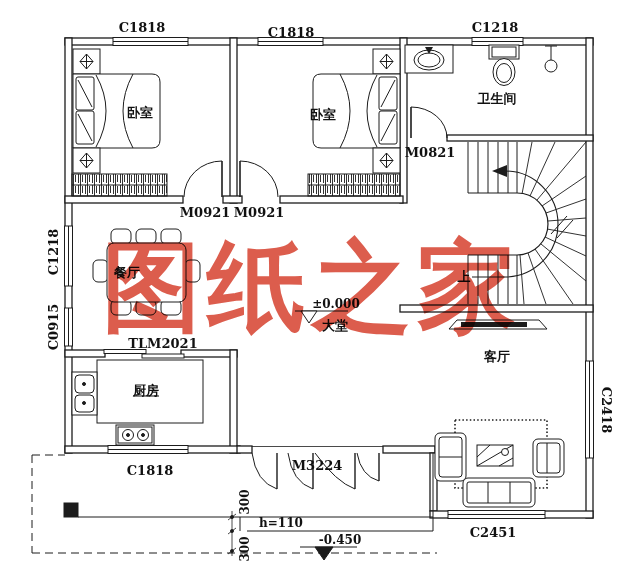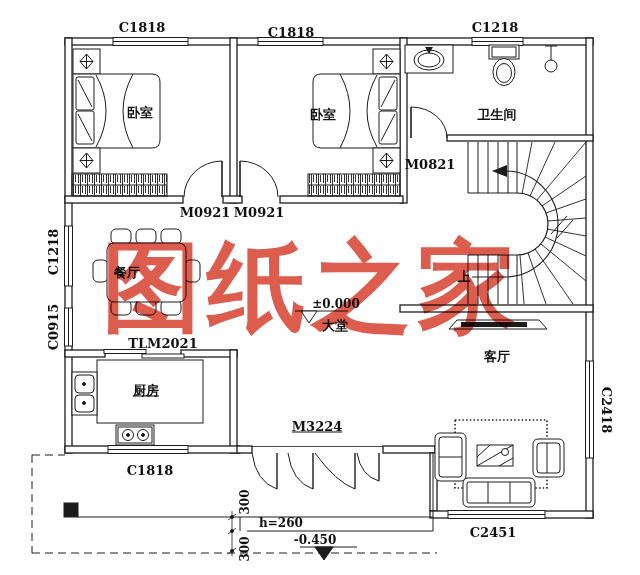--- a/index.html
+++ b/index.html
@@ -331,33 +331,33 @@
   <div class="lbl code" style="left:291px;top:24px;">C1818</div>
   <div class="lbl code" style="left:495px;top:19px;">C1218</div>
   <div class="lbl code rotl" style="left:53px;top:244px;">C1218</div>
   <div class="lbl code rotl" style="left:53px;top:319px;">C0915</div>
   <div class="lbl code rotr" style="left:606px;top:402px;">C2418</div>
   <div class="lbl code" style="left:150px;top:462px;">C1818</div>
   <div class="lbl code" style="left:493px;top:524px;">C2451</div>
 
   <div class="lbl code" style="left:205px;top:204px;">M0921</div>
   <div class="lbl code" style="left:259px;top:204px;">M0921</div>
-  <div class="lbl code" style="left:430px;top:156px;">M0821</div>
+  <div class="lbl code" style="left:430px;top:144px;">M0821</div>
   <div class="lbl code" style="left:163px;top:335px;">TLM2021</div>
-  <div class="lbl code" style="left:317px;top:418px;text-decoration:underline;">M3224</div>
+  <div class="lbl code" style="left:317px;top:457px;">M3224</div>
 
   <div class="lbl room" style="left:140px;top:104px;">卧室</div>
   <div class="lbl room" style="left:323px;top:106px;">卧室</div>
-  <div class="lbl room" style="left:497px;top:106px;text-align:center;">卫生间</div>
+  <div class="lbl room" style="left:497px;top:90px;text-align:center;">卫生间</div>
   <div class="lbl room" style="left:127px;top:264px;">餐厅</div>
   <div class="lbl room" style="left:146px;top:382px;text-decoration:underline;">厨房</div>
   <div class="lbl room" style="left:497px;top:348px;">客厅</div>
   <div class="lbl room" style="left:335px;top:317px;">大堂</div>
   <div class="lbl room" style="left:464px;top:268px;">上</div>
 
   <div class="lbl lvl" style="left:336px;top:296px;text-align:right;">±0.000</div>
-  <div class="lbl lvl" style="left:315px;top:532px;">-0.450</div>
-  <div class="lbl lvl" style="left:281px;top:515px;">h=260</div>
+  <div class="lbl lvl" style="left:340px;top:532px;">-0.450</div>
+  <div class="lbl lvl" style="left:281px;top:515px;">h=110</div>
   <div class="lbl lvl small rotl" style="left:245px;top:494px;">300</div>
   <div class="lbl lvl small rotl" style="left:245px;top:541px;">300</div>
 
   <div id="watermark" style="color: rgb(214, 64, 46);">图纸之家</div>
 </div>
 
 </body></html>

